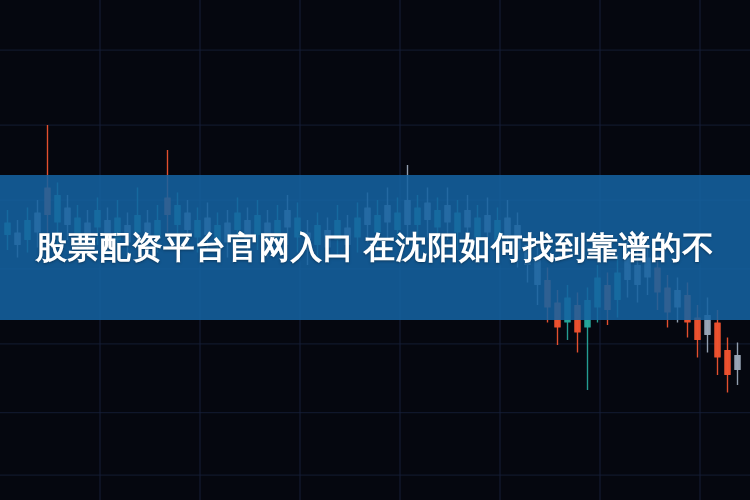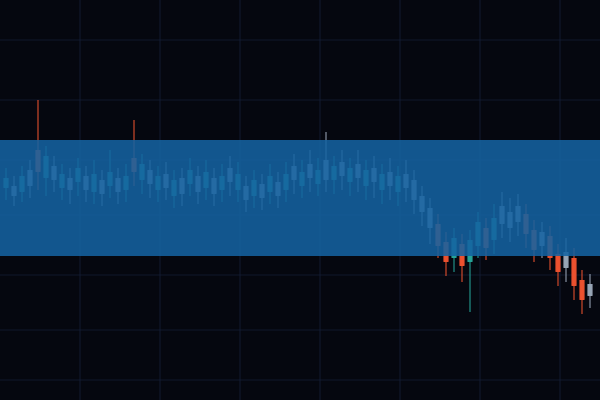--- a/index.html
+++ b/index.html
@@ -212,15 +212,16 @@
         <line x1="574" y1="248" x2="574" y2="300" stroke="#ef5330" stroke-width="1.1" opacity="0.95"></line>
         <rect x="571.4" y="258" width="5.2" height="28" fill="#ef5330" opacity="0.97" rx="0.4"></rect>
         <line x1="582" y1="270" x2="582" y2="314" stroke="#ef5330" stroke-width="1.1" opacity="0.95"></line>
         <rect x="579.4" y="280" width="5.2" height="20" fill="#ef5330" opacity="0.97" rx="0.4"></rect>
         <line x1="590" y1="274" x2="590" y2="308" stroke="#9aa7b8" stroke-width="1.1" opacity="0.95"></line>
         <rect x="587.4" y="284" width="5.2" height="12" fill="#9aa7b8" opacity="0.97" rx="0.4"></rect>
       </g>
   </svg>
 
   <div id="title-band">
+    <div class="line">股票配资平台官网入口 在沈阳如何找到靠谱的不</div>
   </div>
 
 </div>
 
 </body></html>

